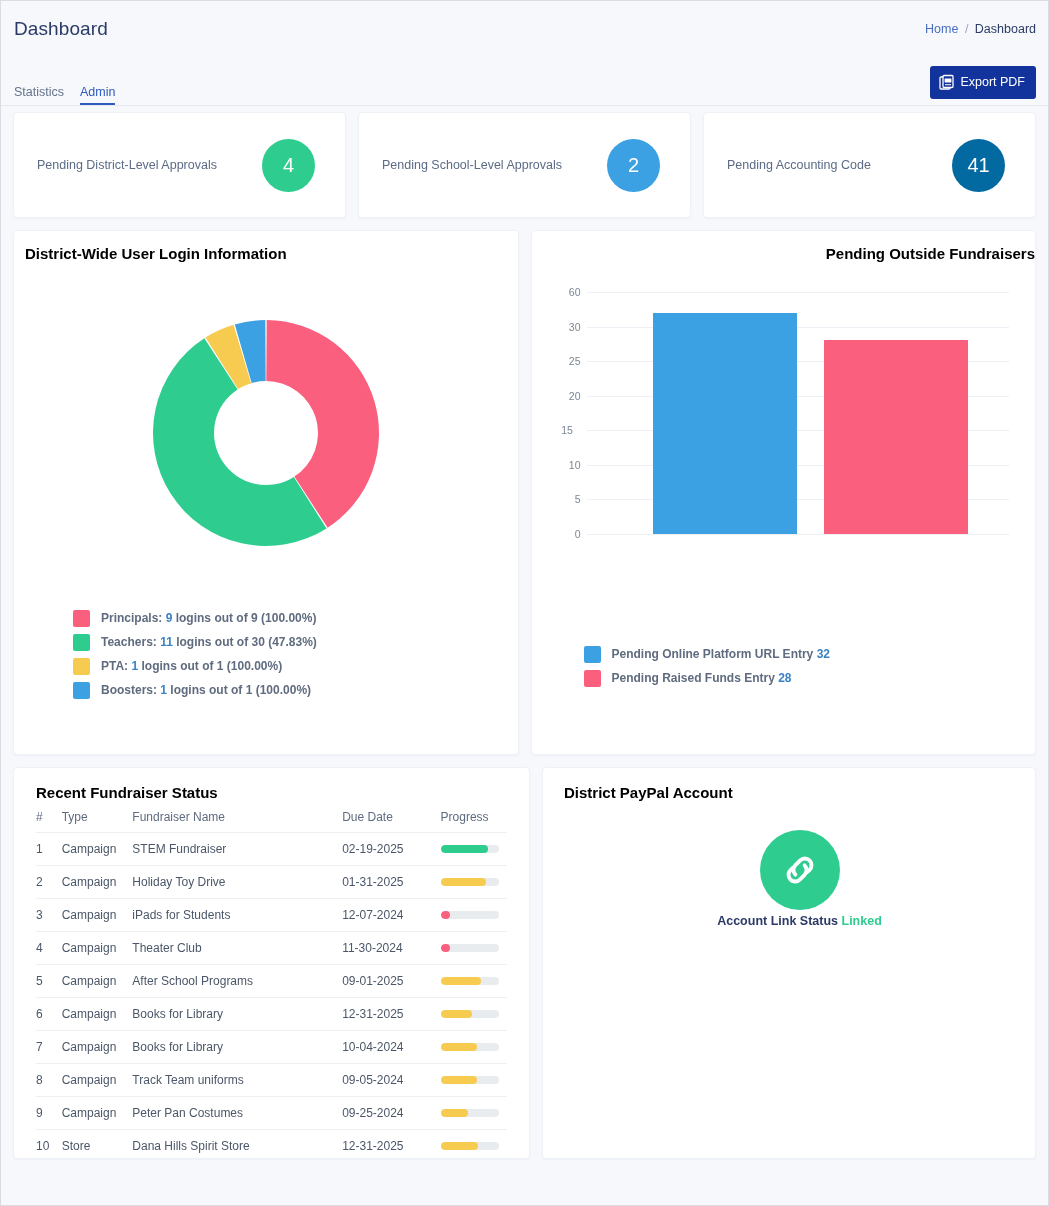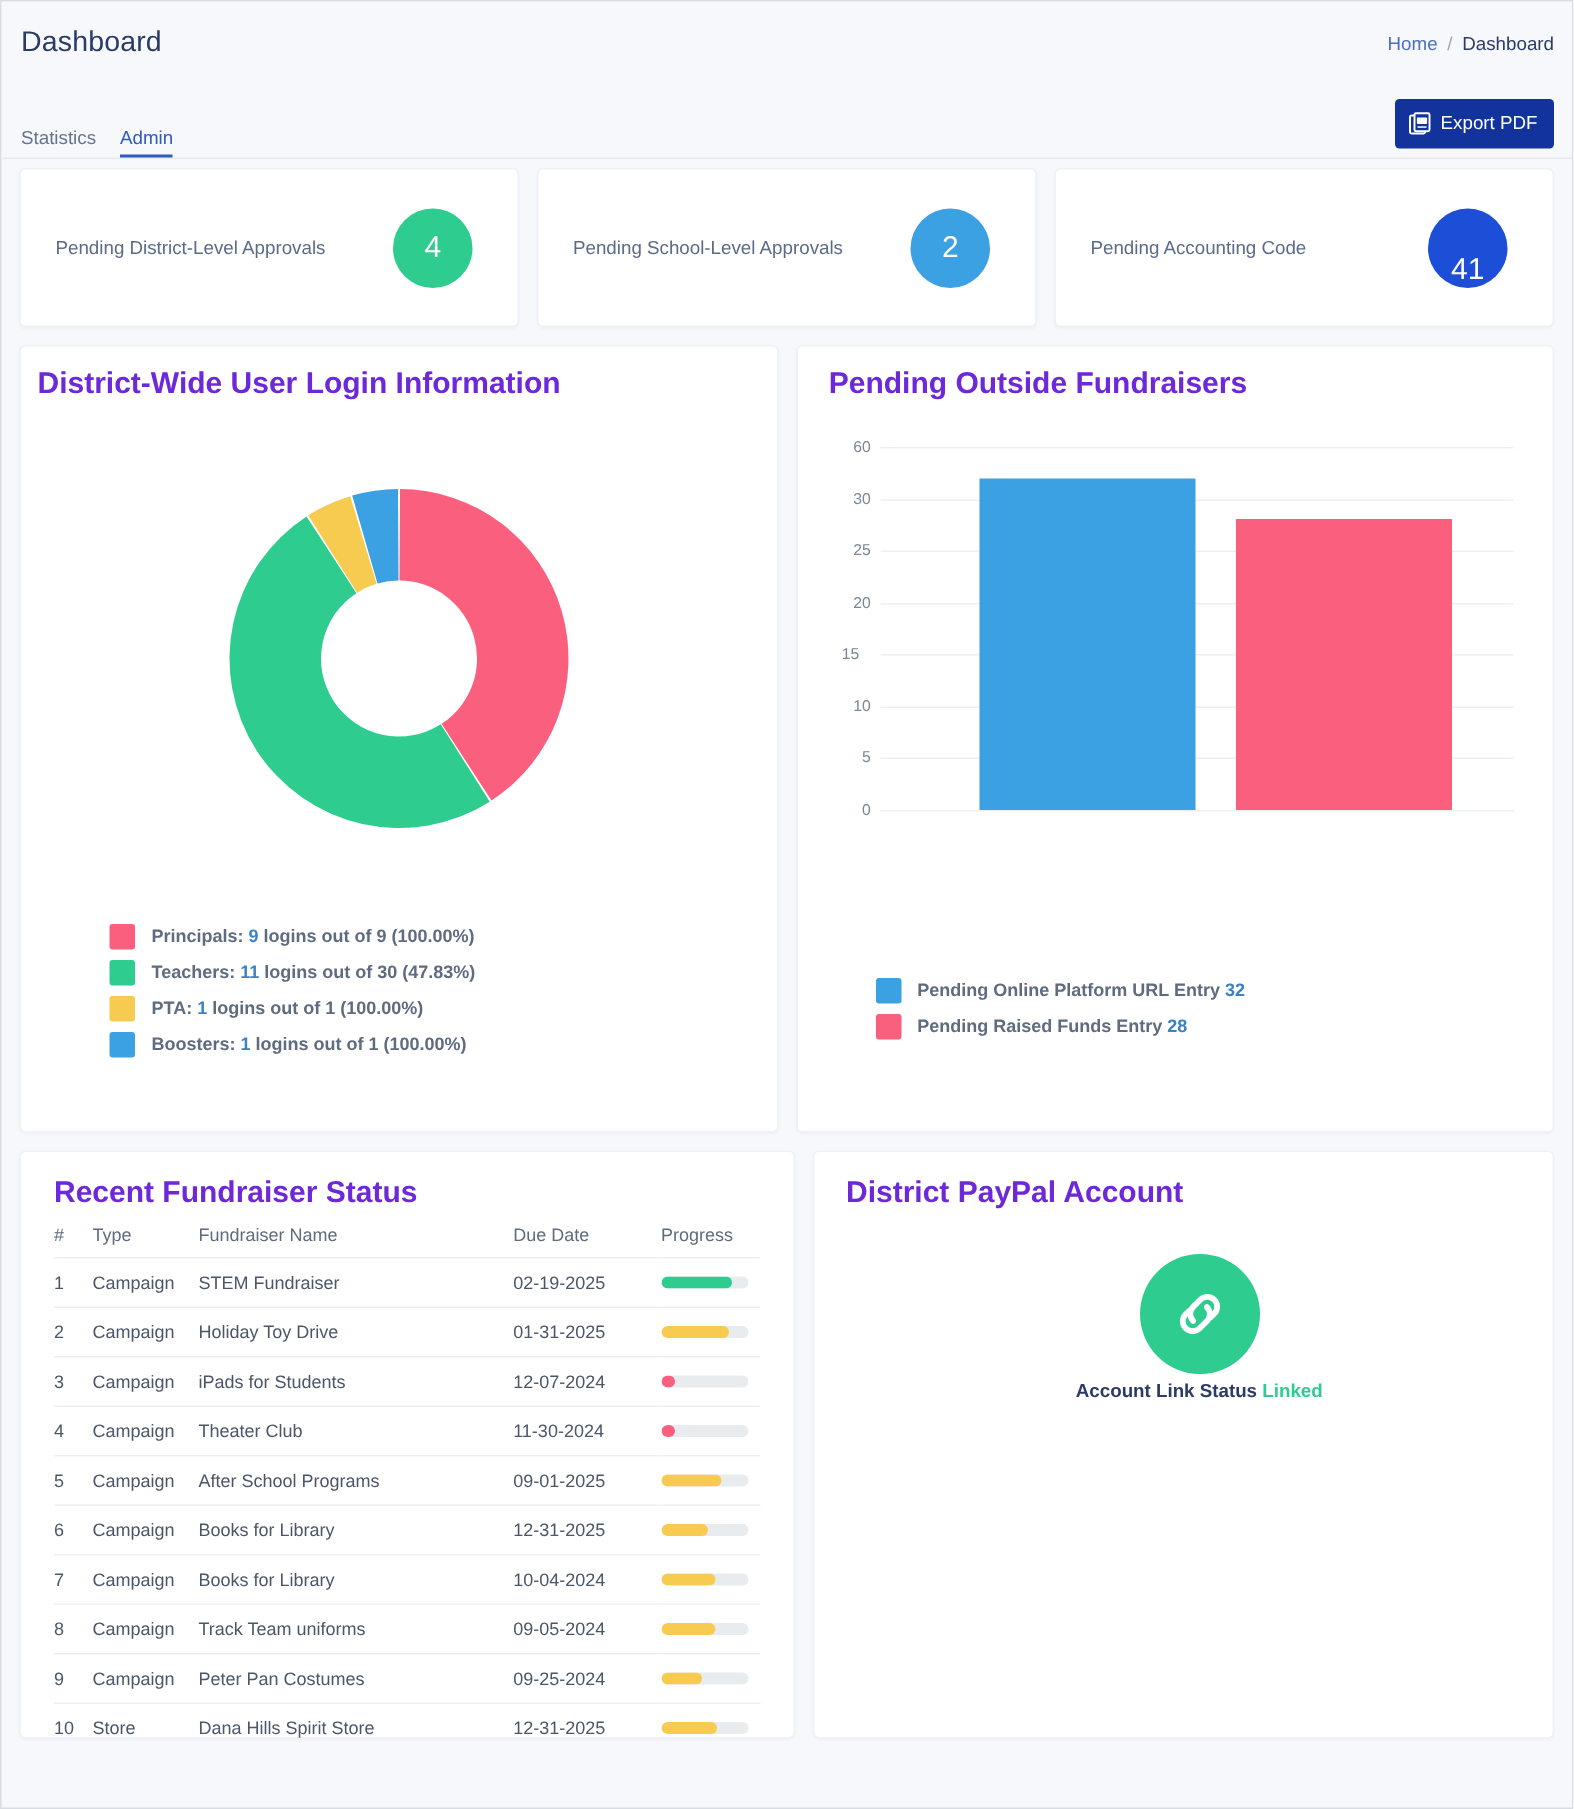--- a/index.html
+++ b/index.html
@@ -90,26 +90,26 @@
     padding: 12px 12px 0 12px;
   }
   .panel {
     background: #ffffff;
     border: 1px solid #eef1f6;
     border-radius: 4px;
     box-shadow: 0 1px 2px rgba(20,40,80,.04);
     position: relative;
   }
   .panel-title {
-    font-size: 20px; font-weight: bold; color: #6d28d9;
+    font-size: 15px; font-weight: bold; color: #000000;
   }
 
   .chart-panel { flex: 1; height: 525px; padding: 14px 0 0 0; }
   .chart-panel .panel-title { padding-left: 11px; }
-  .chart-panel.right .panel-title { padding-left: 21px; }
+  .chart-panel.right .panel-title { padding-left: 21px; text-align: right; }
 
   .donut-wrap {
     height: 330px; display: flex; align-items: center; justify-content: center;
     margin-top: 6px;
   }
   .legend {
     padding-left: 59px; margin-top: 8px; font-weight: bold;
   }
   .legend-row {
     display: flex; align-items: center; gap: 11px;
@@ -234,21 +234,21 @@
 
     <div class="stat-card">
       <div class="stat-label">Pending School-Level Approvals</div>
       <div class="stat-circle" id="sc1" style="background: rgb(59, 161, 227);">
         <span>2</span>
       </div>
     </div>
 
     <div class="stat-card">
       <div class="stat-label">Pending Accounting Code</div>
-      <div class="stat-circle" id="sc2" style="background: #1d4ed8; align-items: flex-end;">
+      <div class="stat-circle" id="sc2" style="background: #0369a1;">
         <span>41</span>
       </div>
     </div>
 
   </div>
 
   <div class="panels-row">
 
     <div class="panel chart-panel">
       <div class="panel-title">District-Wide User Login Information</div>

